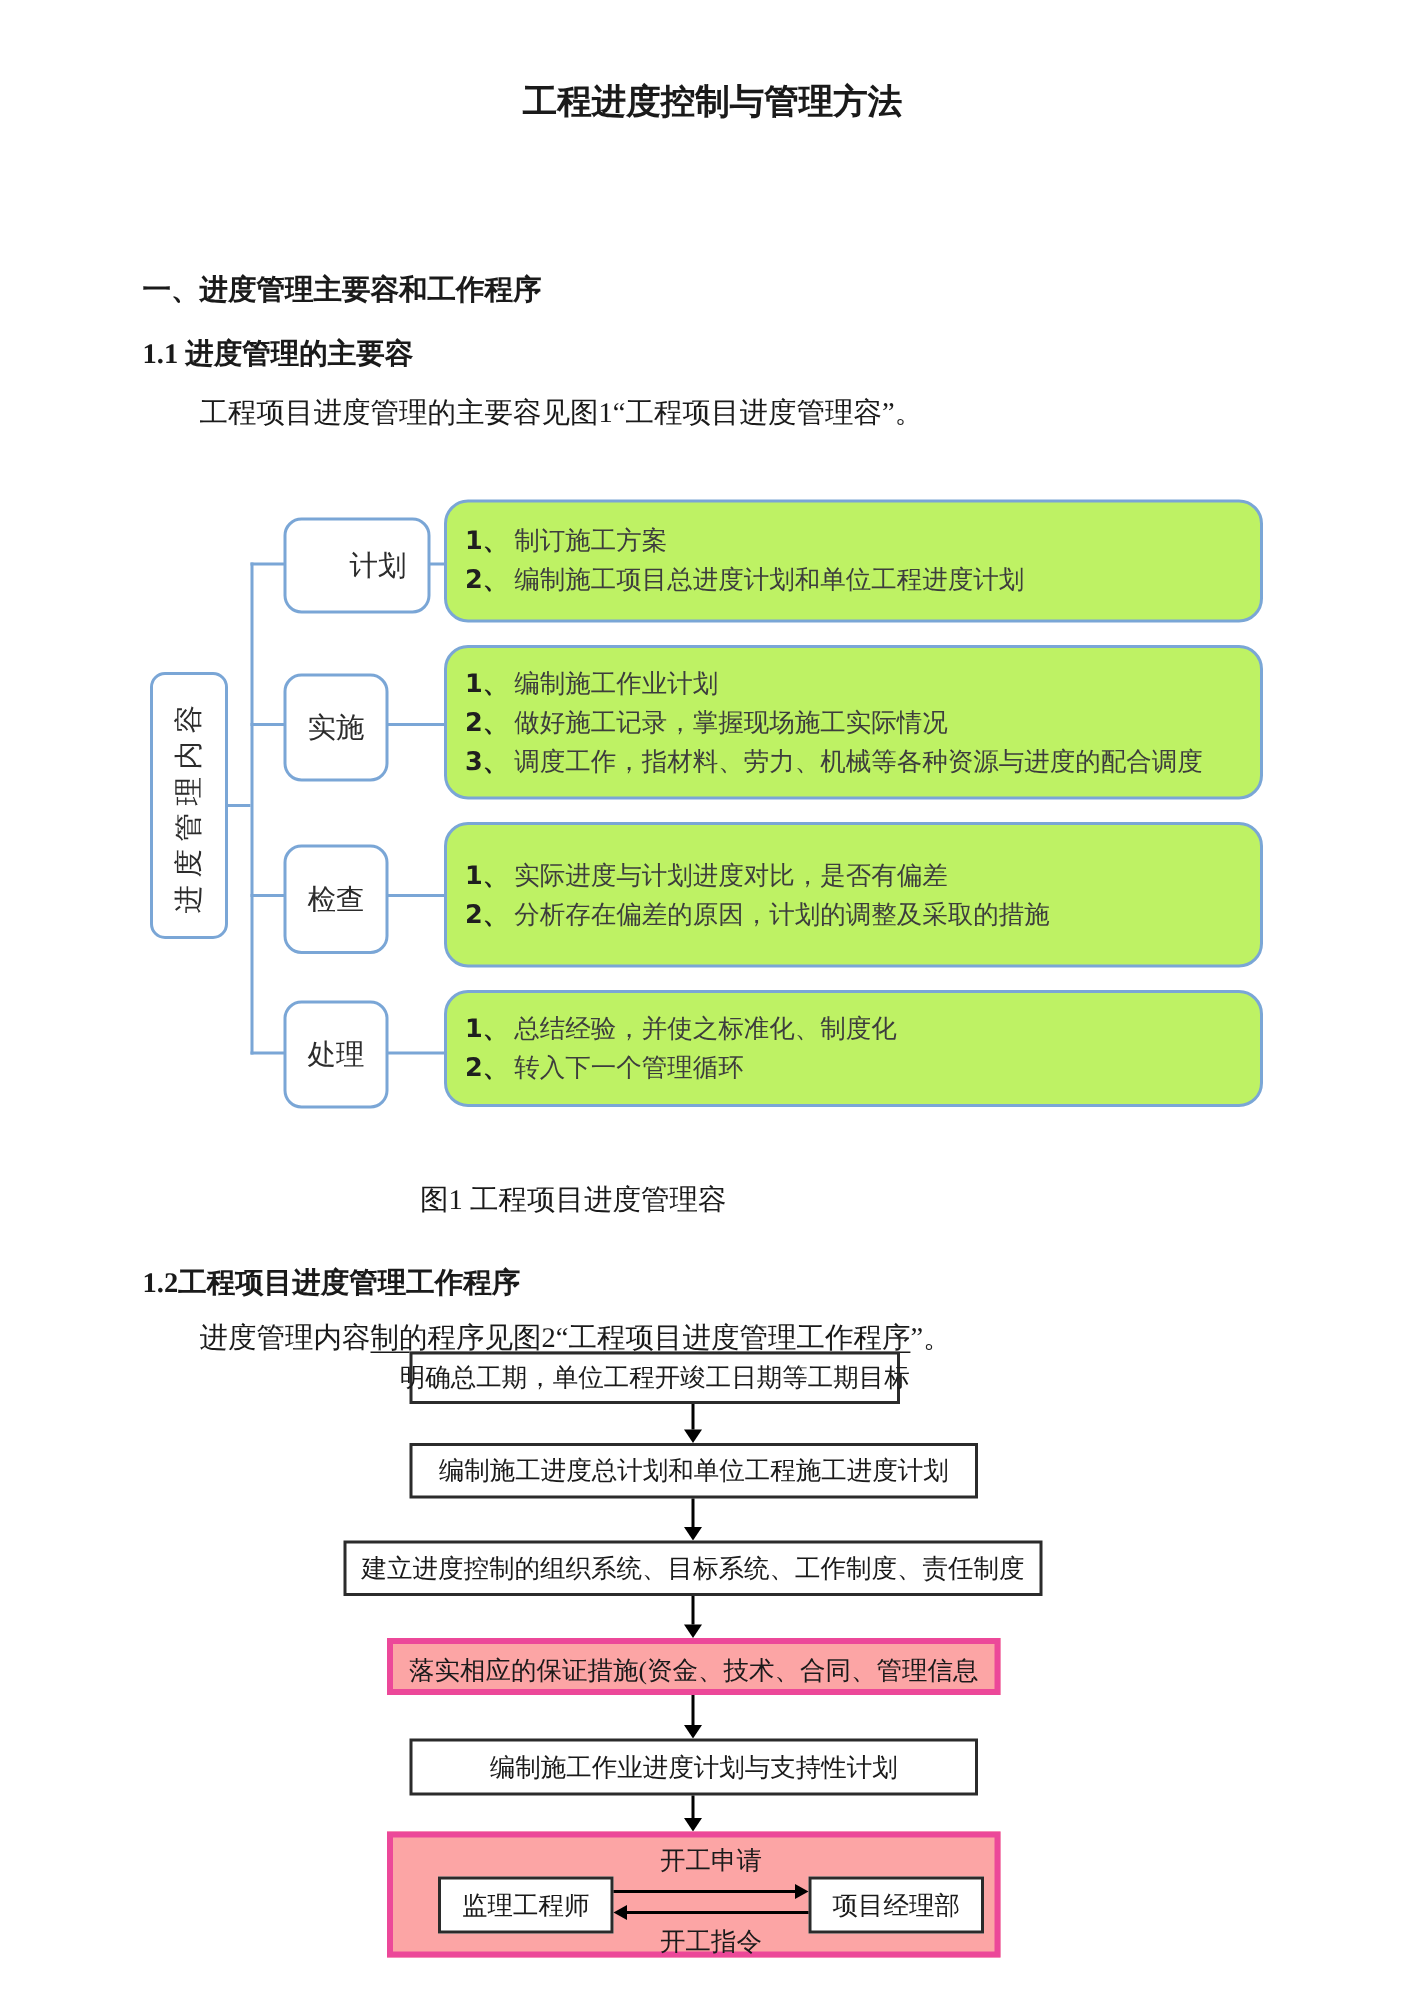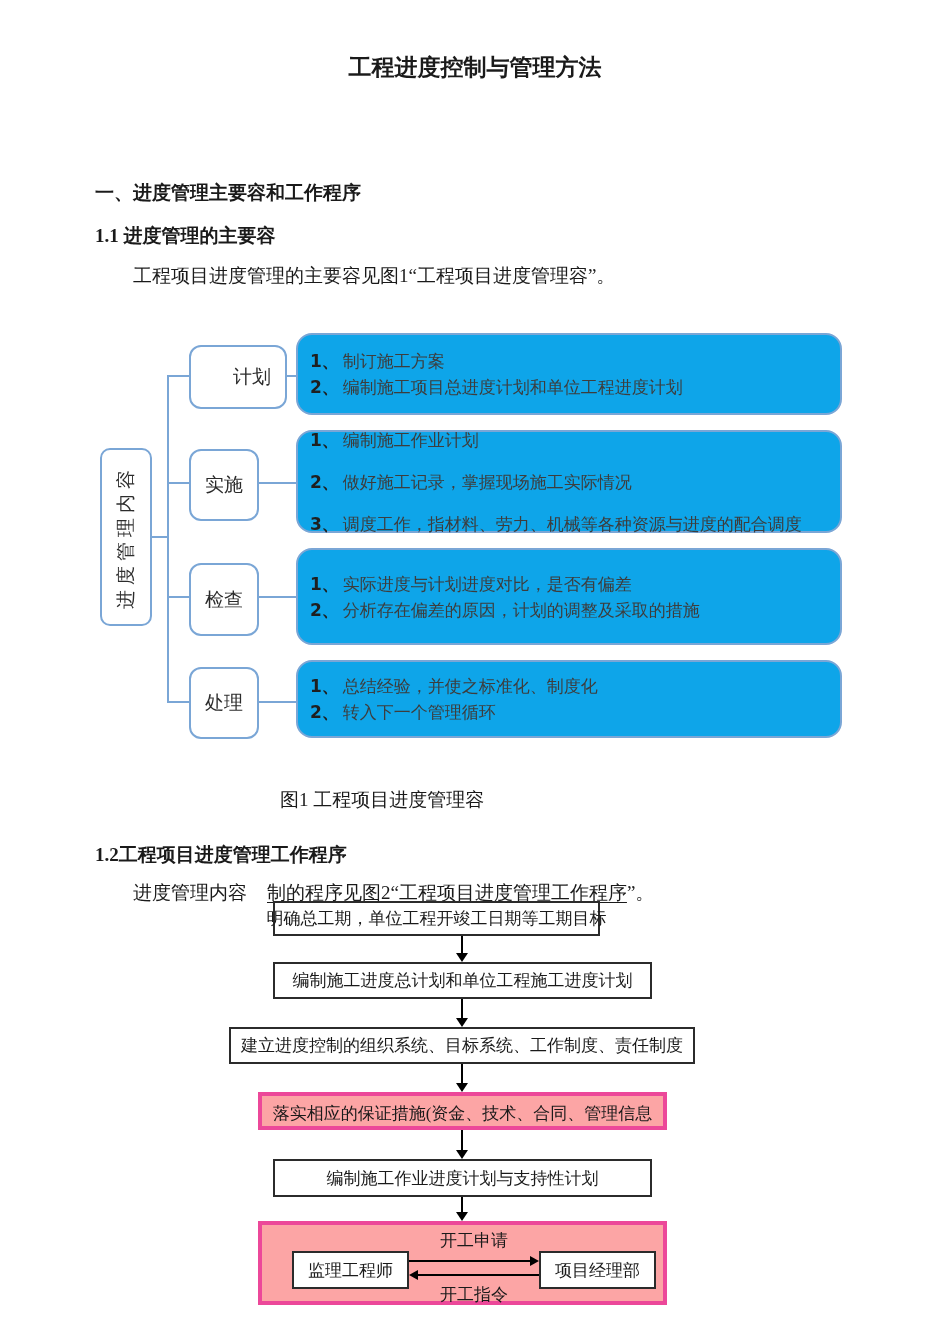--- a/index.html
+++ b/index.html
@@ -6,42 +6,42 @@
   .page{
     position:relative; width:950px; height:1344px; background:#ffffff;
     font-family:"Liberation Serif","DejaVu Serif",serif; color:#1a1a1a; overflow:hidden;
   }
   .abs{position:absolute;}
   
   .title{left:0; top:52px; width:950px; text-align:center; font-size:23px; font-weight:bold; margin:0;}
   .para{left:95px; width:763px; font-size:19px; line-height:37px; text-align:justify; text-indent:38px; margin:0;}
   .heading{left:95px; font-size:19px; font-weight:bold; margin:0;}
   .caption{left:280px; top:787px; font-size:19px; margin:0;}
-  .u-span{text-decoration:underline; text-underline-offset:3px;margin-left:20px;}
+  .u-span{text-decoration:underline; text-underline-offset:3px;}
   
   .fig1{left:95px; top:333px; width:760px; height:418px;}
   .f1-accent{background:#7aa6d6;}
   .f1-root{
     left:5px; top:115px; width:48px; height:174px;
     border:2px solid #7aa6d6; border-radius:10px; background:#fff;
   }
   .f1-root-label{
     position:absolute; left:50%; top:50%;
     transform:translate(-50%,-50%) rotate(-90deg);
     white-space:nowrap; font-size:19px; letter-spacing:5px; color:#2c2c2c;
   }
   .f1-line-h{height:2px;}
   .f1-line-v{width:2px;}
   .f1-node{
     left:94px; width:66px; border:2px solid #7aa6d6; border-radius:12px; background:#fff;
     display:flex; align-items:center; justify-content:center;
     font-size:19px; color:#2c2c2c;
   }
   .f1-box{
-    left:201px; width:546px; border:2px solid #7aa6d6; border-radius:16px; background:#0ea5e9;
+    left:201px; width:546px; border:2px solid #7aa6d6; border-radius:16px; background:#bef264;
     display:flex; flex-direction:column; justify-content:center;
     padding-left:12px; box-sizing:border-box;
   }
   .f1-item{
     font-family:"DejaVu Sans","Liberation Sans",sans-serif;
     font-size:17px; line-height:26px; color:#3d3d3d; white-space:nowrap;
   }
   .f1-item b{font-weight:bold; color:#1f1f1f; margin-right:4px;}
   
   .fig2{left:95px; top:898px; width:760px; height:430px; font-size:17px;}
@@ -103,21 +103,21 @@
     </div>
     <div class="abs f1-node" style="top:334px; height:68px;">
       <span>处理</span>
     </div>
 
     <div class="abs f1-box" style="top:0; height:82px;">
       <div class="f1-item"><b>1、</b><span>制订施工方案</span></div>
       <div class="f1-item"><b>2、</b><span>编制施工项目总进度计划和单位工程进度计划</span></div>
     </div>
 
-    <div class="abs f1-box" style="top:97px; height:103px;gap:16px;">
+    <div class="abs f1-box" style="top:97px; height:103px;">
       <div class="f1-item"><b>1、</b><span>编制施工作业计划</span></div>
       <div class="f1-item"><b>2、</b><span>做好施工记录，掌握现场施工实际情况</span></div>
       <div class="f1-item"><b>3、</b><span>调度工作，指材料、劳力、机械等各种资源与进度的配合调度</span></div>
     </div>
 
     <div class="abs f1-box" style="top:215px; height:97px;">
       <div class="f1-item"><b>1、</b><span>实际进度与计划进度对比，是否有偏差</span></div>
       <div class="f1-item"><b>2、</b><span>分析存在偏差的原因，计划的调整及采取的措施</span></div>
     </div>
 

